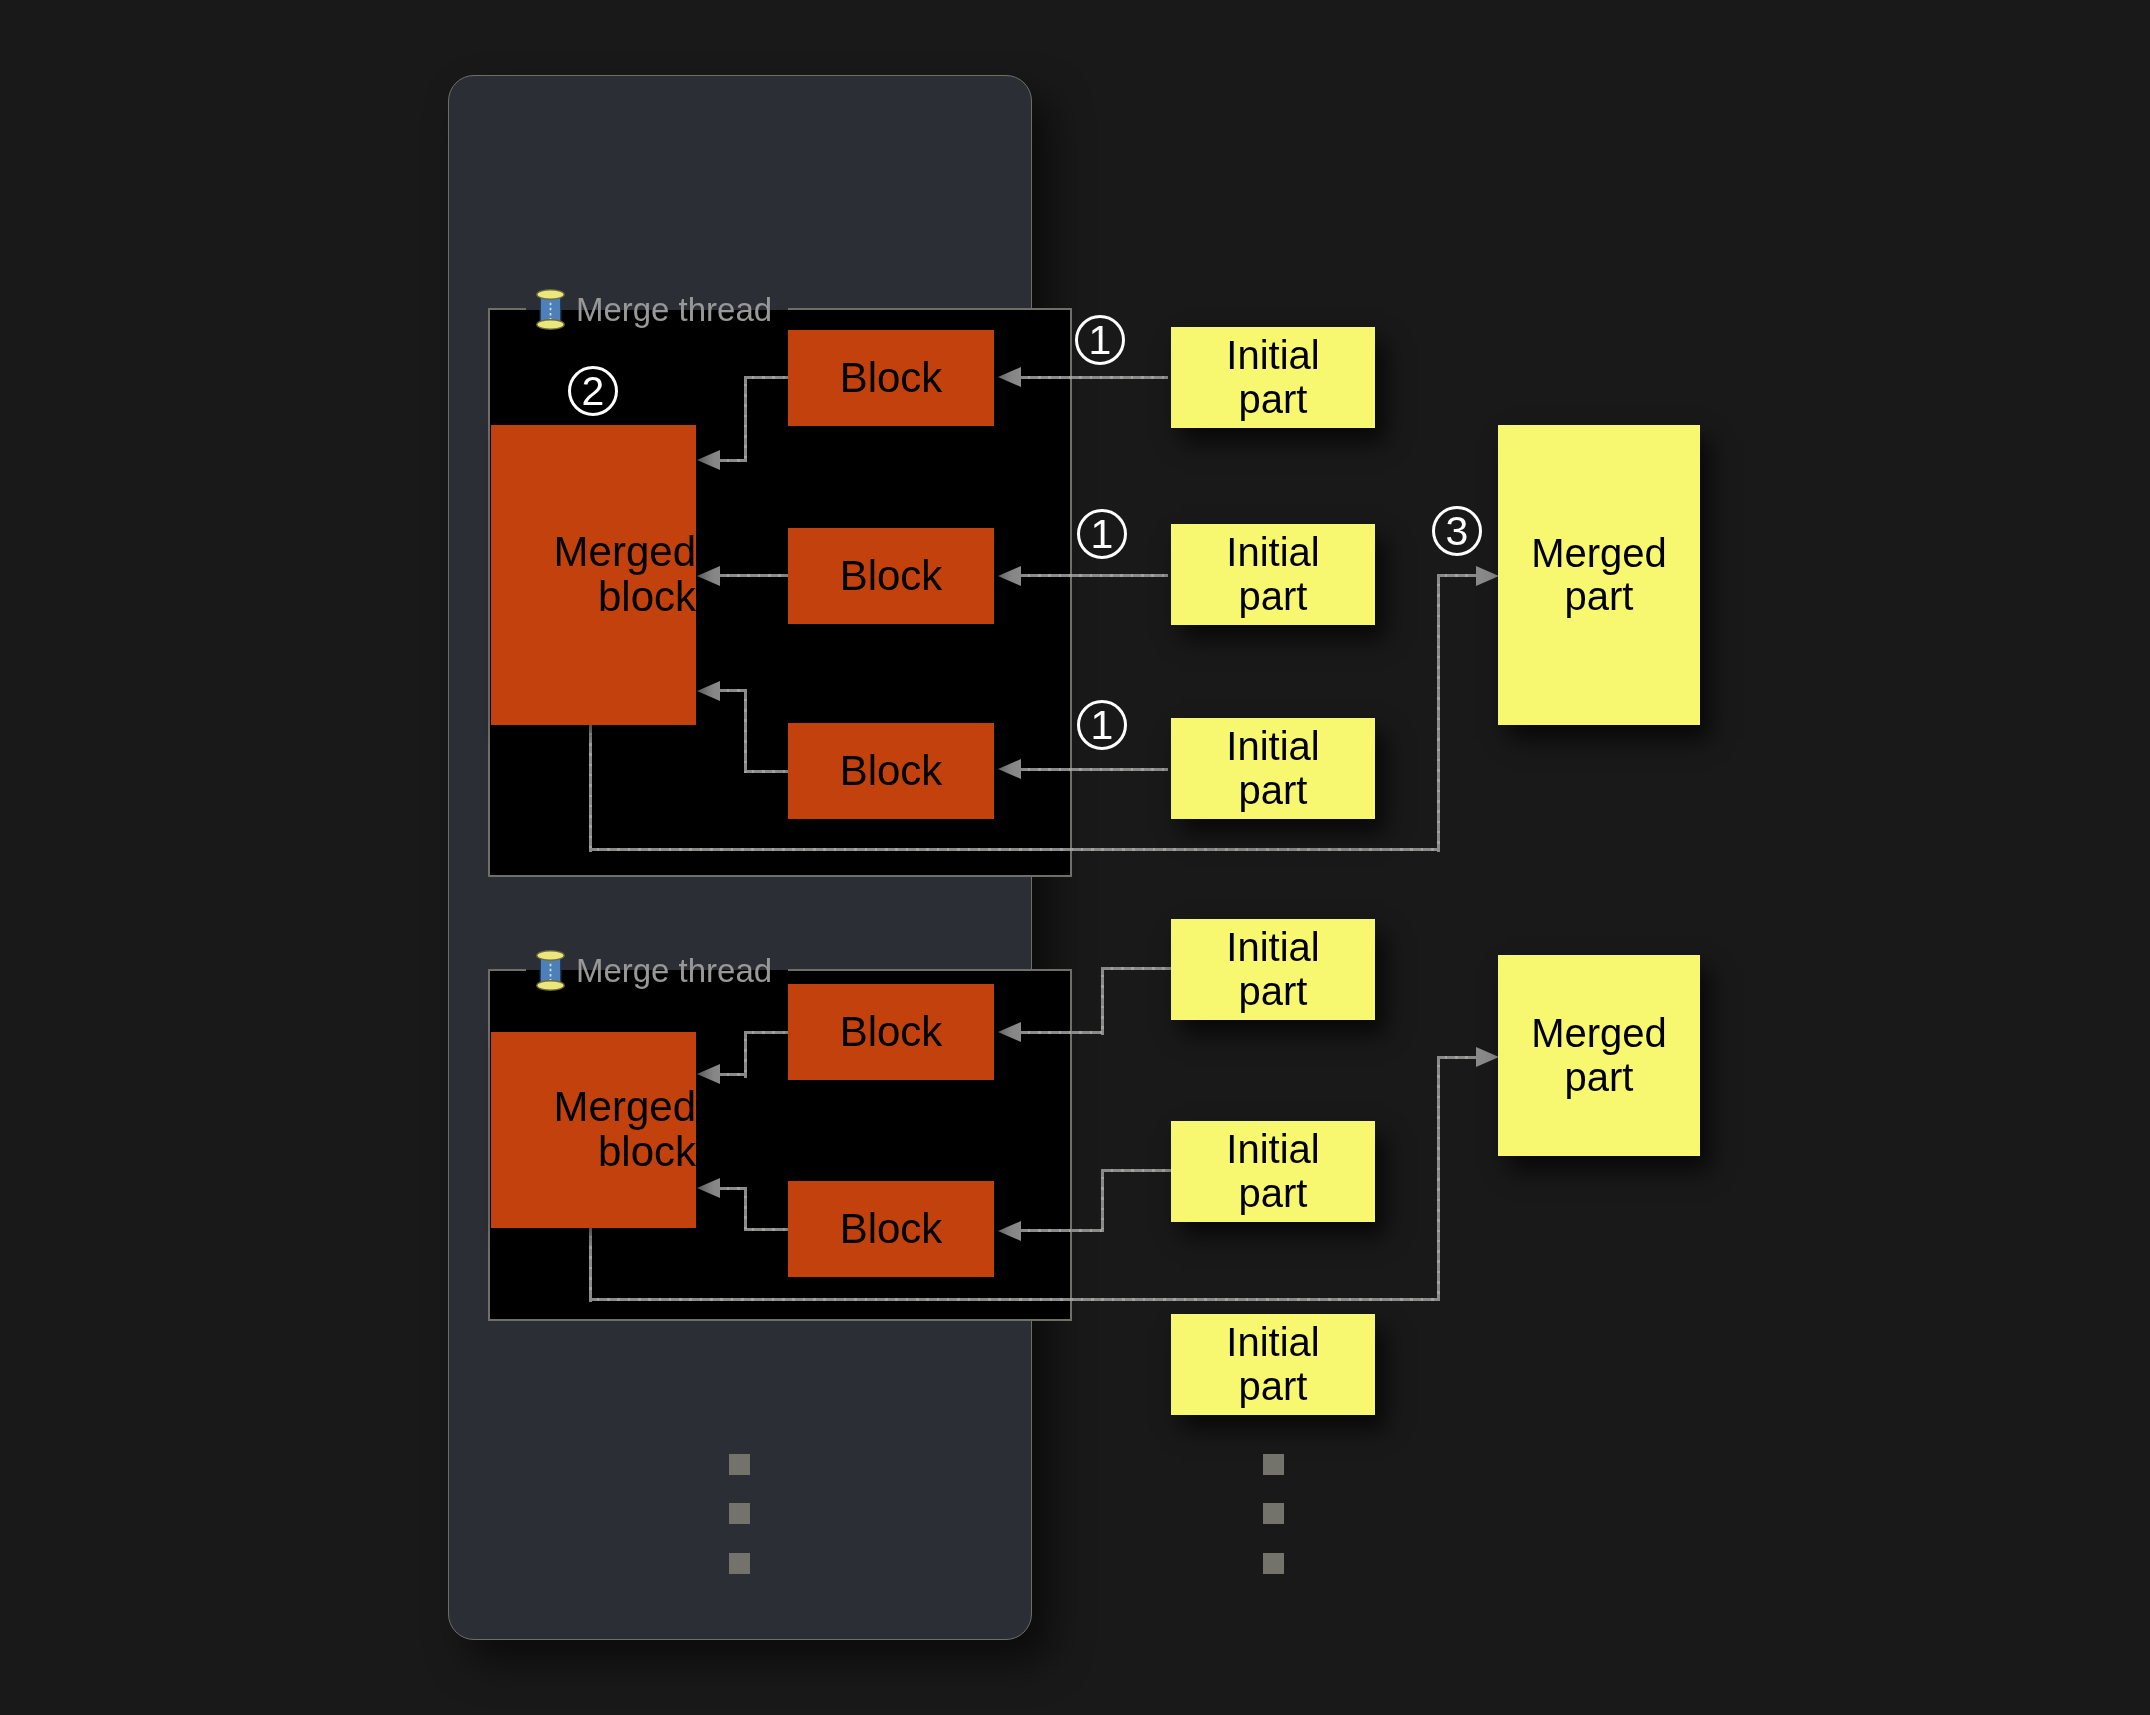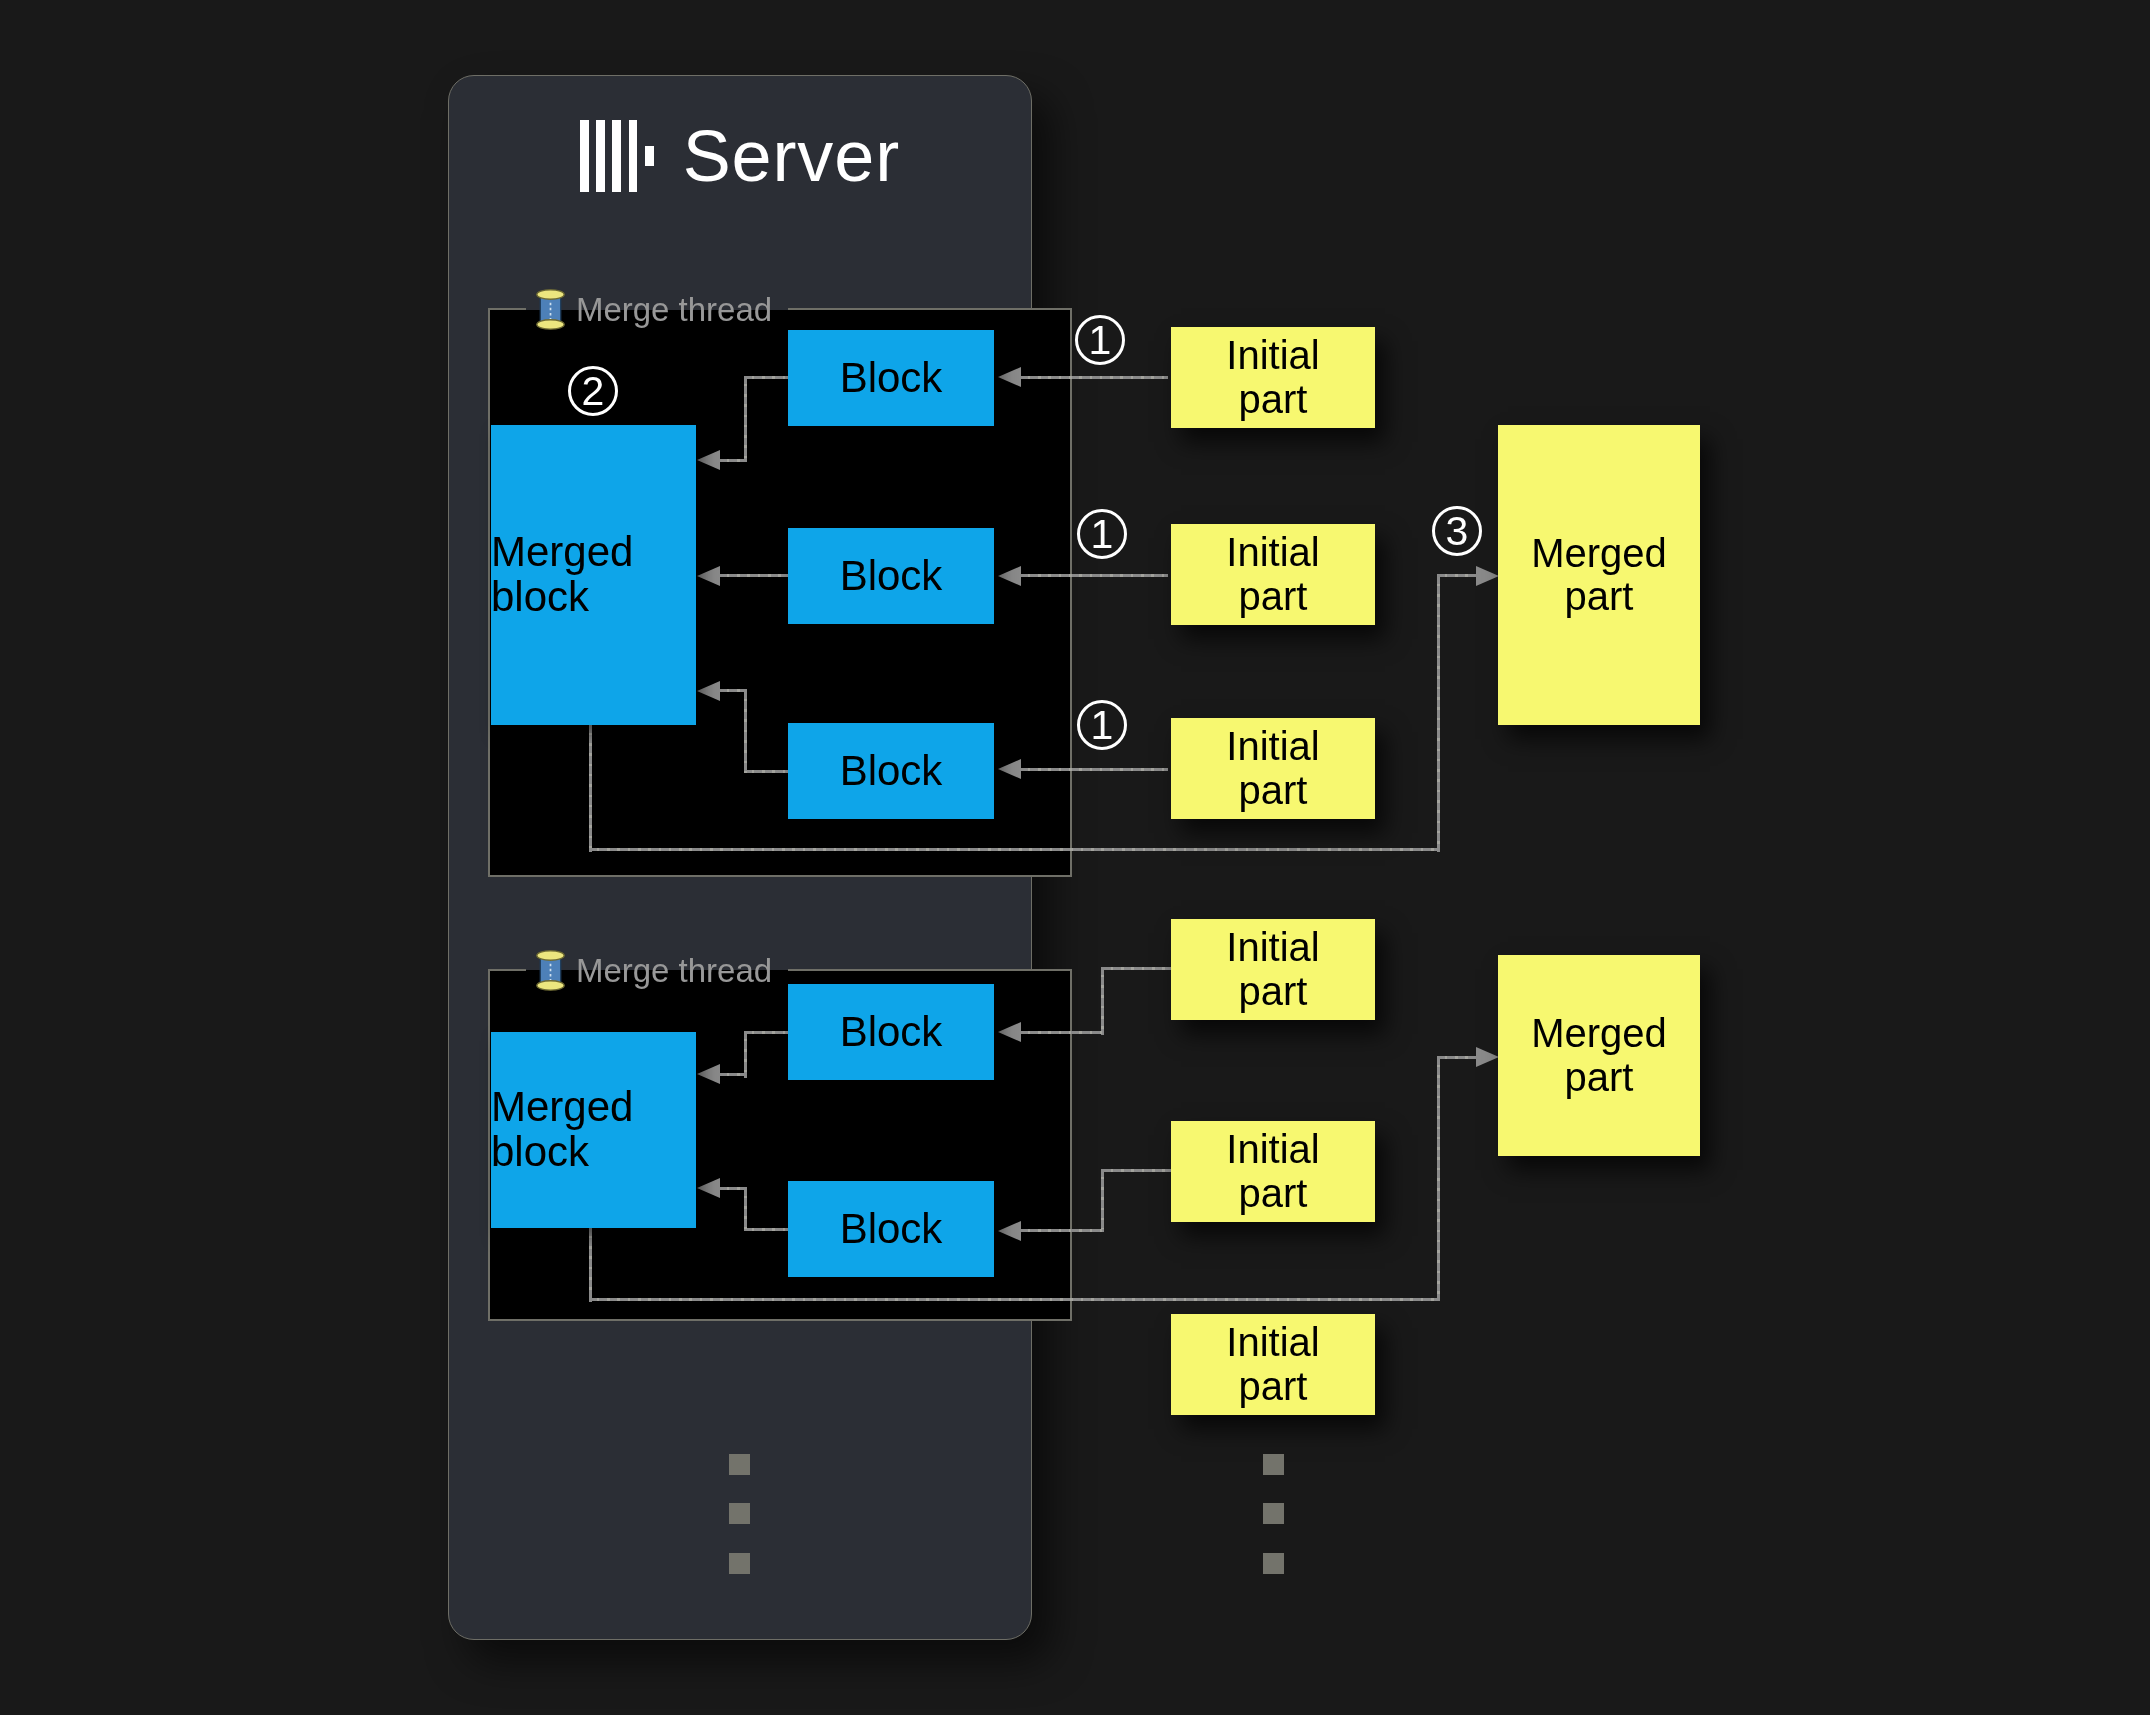--- a/index.html
+++ b/index.html
@@ -36,22 +36,22 @@
   }
   .legend {
     position:absolute; top:-28px; left:36px; height:55px;
     display:flex; align-items:center; gap:10.3px; padding:0 15.4px 0 8.6px;
     background:linear-gradient(to bottom, #2b2e35 0 50%, #000000 50% 100%);
     color:#989898; font-size:33px; white-space:nowrap;
   }
 
   
   .bluebox {
-    background:#0ea5e9; color:#000;
-    display:flex; align-items:center; justify-content:center; text-align:left;
+    background:#c2410c; color:#000;
+    display:flex; align-items:center; justify-content:center; text-align:right;
     font-size:42px; line-height:1.06;
     box-shadow:6.8px 8.6px 15.4px rgba(0,0,0,0.5);
     box-sizing:border-box;
   }
   .yellowbox {
     background:#f7f870; color:#000;
     display:flex; align-items:center; justify-content:center; text-align:center;
     font-size:40px; line-height:1.08; padding:0 22px;
     box-shadow:10.3px 13.7px 22px rgba(0,0,0,0.7);
     box-sizing:border-box;
@@ -76,30 +76,20 @@
 
   .z1{z-index:1}.z2{z-index:2}.z3{z-index:3}.z4{z-index:4}.z5{z-index:5}
 </style>
 </head>
 <body>
 
 <div id="stage">
 
   <div class="abs server-box z1" style="left:448px; top:75px; width:584px; height:1565px;"></div>
 
-  <div class="abs server-header z4" style="left:448px; top:108px; width:584px; height:96px;">
-    <span class="logo">
-      <span class="bar"></span>
-      <span class="bar"></span>
-      <span class="bar"></span>
-      <span class="bar"></span>
-      <span class="bar-short"></span>
-    </span>
-    <span class="server-title">Server</span>
-  </div>
 
   <div class="abs panel z2" style="left:448px; top:308px; width:584px; height:569px;">
     <div class="legend">
       <svg width="31" height="41" viewBox="0 0 36 48">
         <rect x="6" y="6" width="24" height="36" fill="#4d80b8" stroke="#1d3a57" stroke-width="1.5"></rect>
         <line x1="18" y1="10" x2="18" y2="38" stroke="#cfe0ef" stroke-width="2" stroke-dasharray="3 3"></line>
         <ellipse cx="18" cy="6.5" rx="16" ry="5.5" fill="#ece67f" stroke="#6e6a33" stroke-width="1.5"></ellipse>
         <ellipse cx="18" cy="41.5" rx="16" ry="5.5" fill="#ece67f" stroke="#6e6a33" stroke-width="1.5"></ellipse>
       </svg>
       <span>Merge thread</span>

